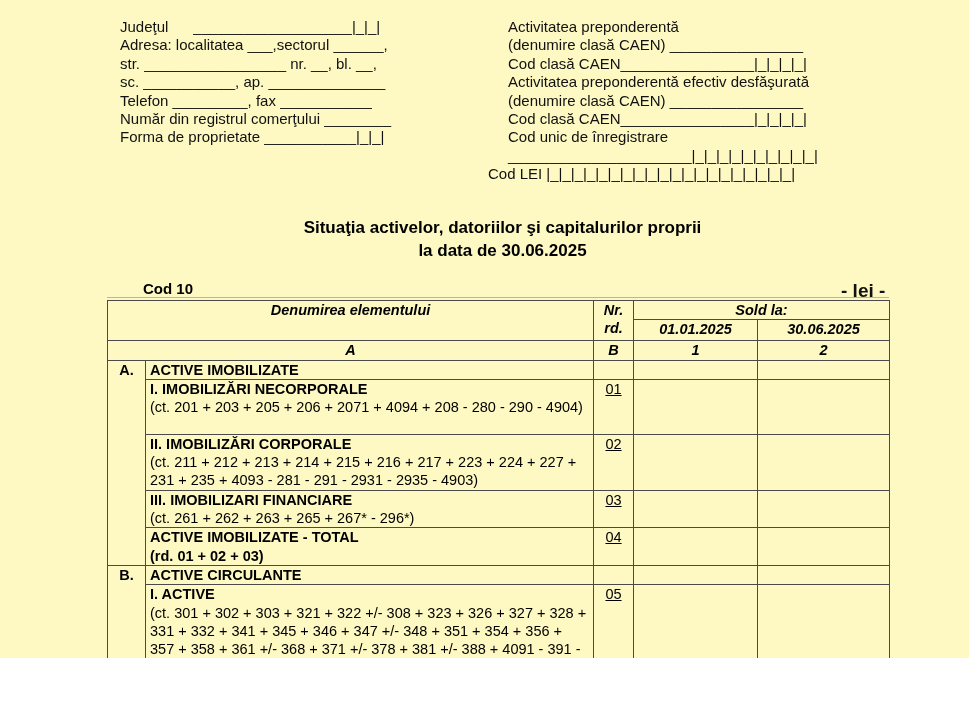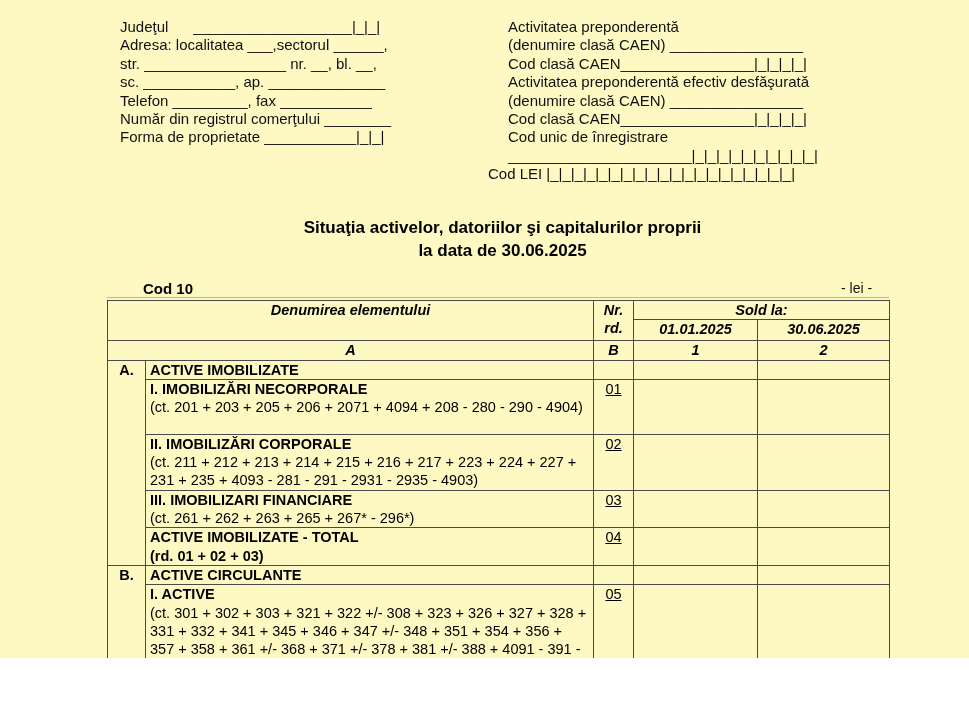--- a/index.html
+++ b/index.html
@@ -19,21 +19,21 @@
   .form-line { white-space:pre; }
   .form-line.outdent { margin-left:-20px; }
   
   .doc-title {
     position:absolute; left:107px; top:216px; width:791px;
     text-align:center; font-weight:bold; font-size:17px; line-height:23px;
     color:#000;
   }
   
   .code-label { position:absolute; left:107px; top:280px; font-size:15px; font-weight:bold; color:#000;margin-left:36px; }
-  .lei-label  { position:absolute; left:841px; top:280px; font-size:14px; color:#111; }
+  .lei-label  { position:absolute; left:841px; top:280px; font-size:19px; color:#111;font-weight:bold; }
   .pre-table-rule { position:absolute; left:107px; top:297px; width:782px; border-top:1px solid #b5b5b5; }
   
   table.balance {
     position:absolute; left:107px; top:300px;
     border-collapse:collapse; table-layout:fixed;
     width:782px;
     font-size:14.5px; line-height:18.3px;
     color:#000;
   }
   table.balance td, table.balance th {

